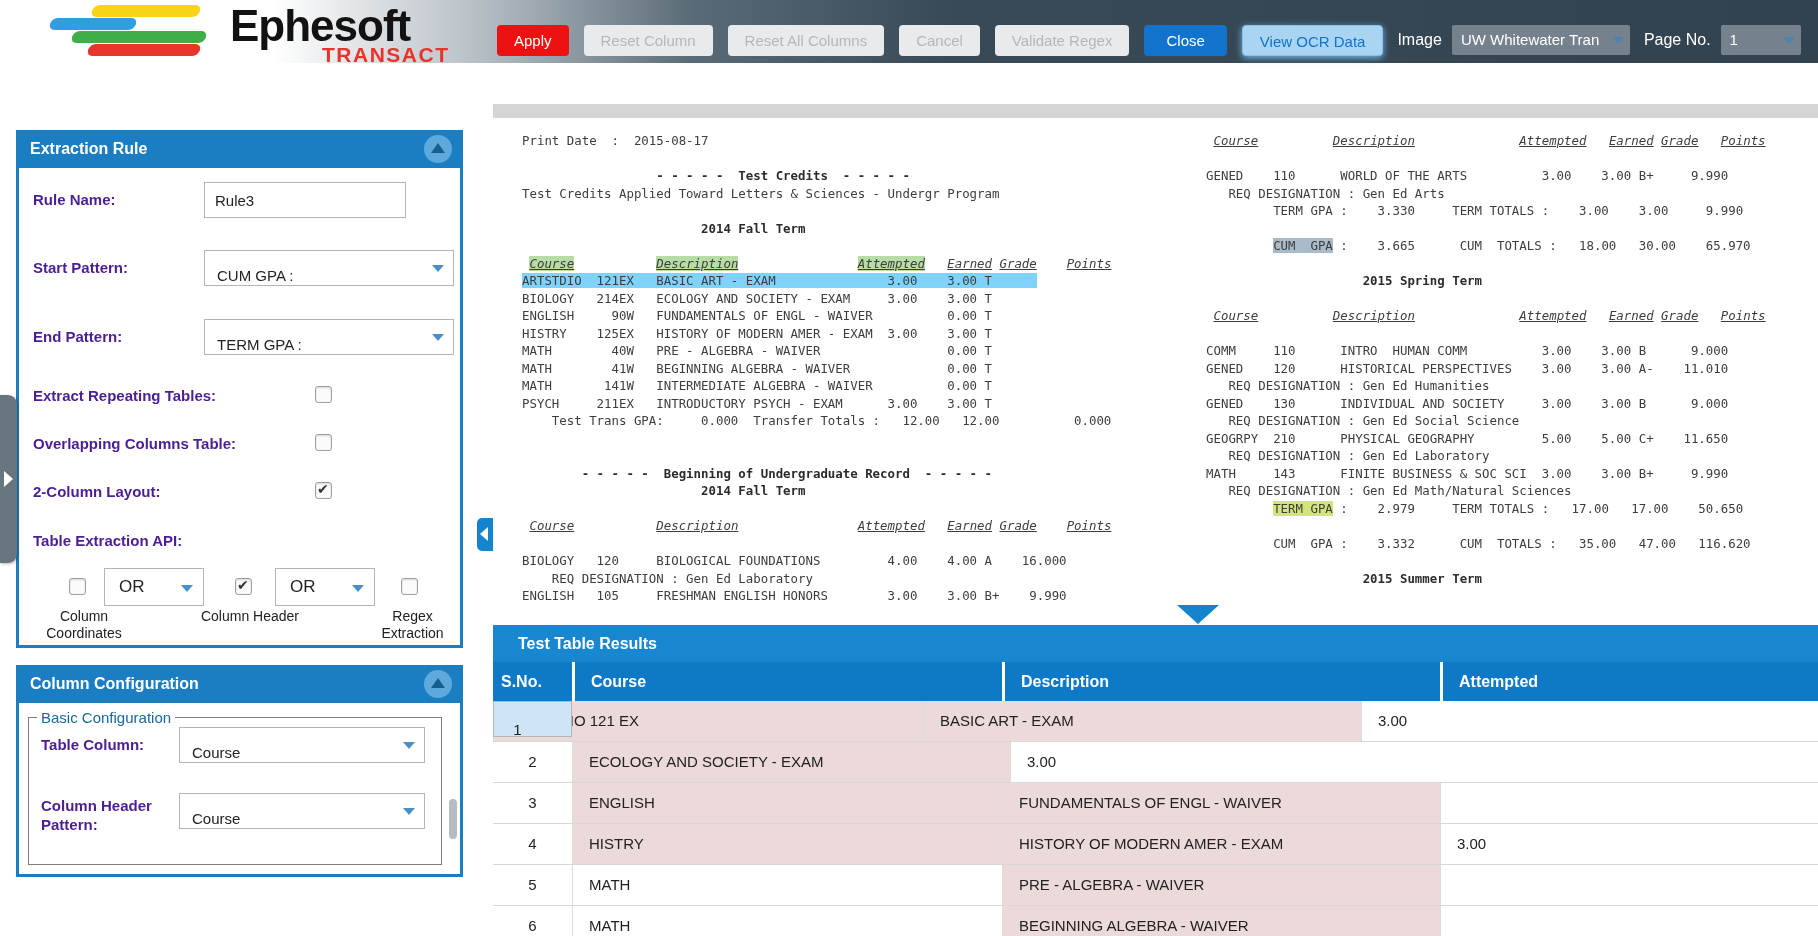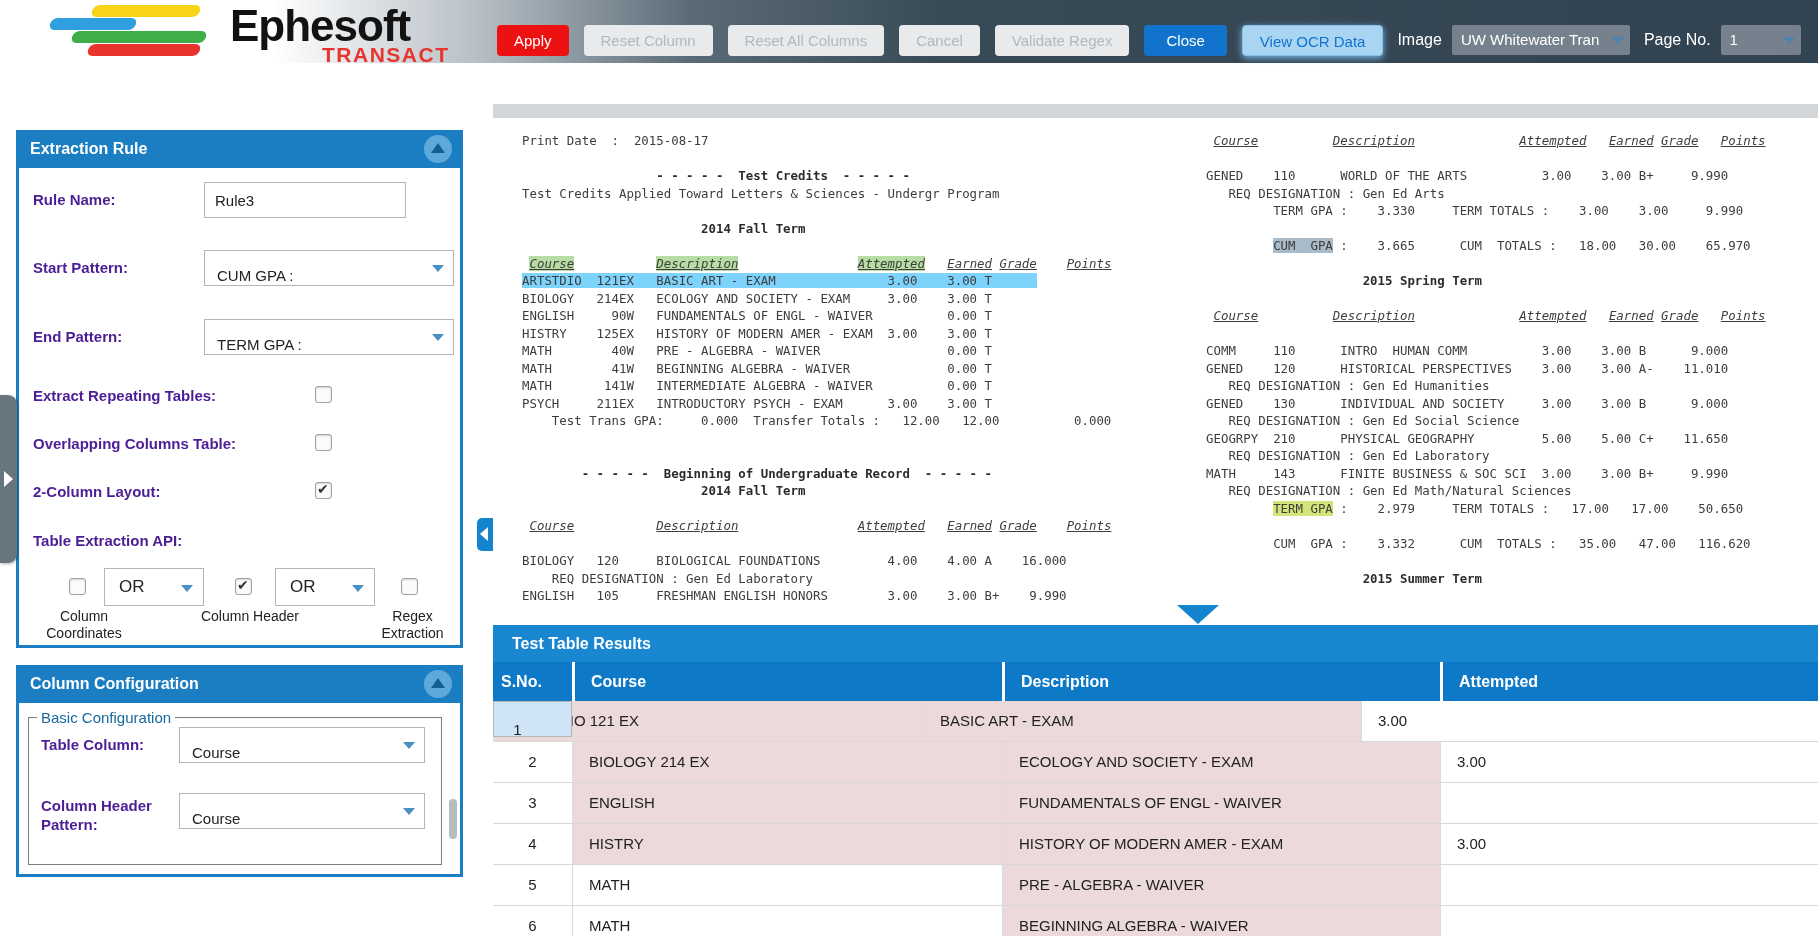--- a/index.html
+++ b/index.html
@@ -71,21 +71,21 @@
 .hl-green{background:#b7dca4}
 .hl-red{background:#7dd3fc}
 .hl-gray{background:#a9bac8}
 .hl-yg{background:#d3e57a}
 .doc-handle{position:absolute;left:477px;top:518px;width:16px;height:33px;background:#1584ce;border-radius:5px 0 0 5px}
 .doc-handle:after{content:"";position:absolute;left:3px;top:9px;border-top:7px solid transparent;border-bottom:7px solid transparent;border-right:8px solid #fff}
 .splitter{position:absolute;left:1177px;top:605px;width:0;height:0;border-left:21px solid transparent;border-right:21px solid transparent;border-top:19px solid #1584ce}
 
 
 .results{position:absolute;left:493px;top:625px;width:1325px;height:311px;background:#fff;overflow:hidden}
-.res-title{height:37px;background:#1987d0;color:#fff;font-weight:bold;font-size:16px;line-height:37px;padding-left:19px}
+.res-title{height:37px;background:#1987d0;color:#fff;font-weight:bold;font-size:16px;line-height:37px;padding-left:25px}
 .res-head{display:flex;height:39px;background:#0e79c6}
 .th{color:#fff;font-weight:bold;font-size:16px;line-height:39px;padding-left:16px}
 .th:first-child{padding-left:8px}
 .th+.th{border-left:3px solid #fff}
 .w0{width:79px}.w1{width:430px}.w2{width:438px}.w3{flex:1}
 .tr{display:flex;height:41px;border-bottom:1px solid #d8d8d8}
 .td{font-size:15px;line-height:40px;padding-left:16px;color:#222;background:#fff;overflow:hidden;white-space:nowrap}
 .td.sno{padding-left:0;text-align:center}
 .td+.td{border-left:1px solid #dcdcdc}
 .td.pink{background:#ecdada}
@@ -213,21 +213,20 @@
       </div>
     <div id="res-body">
         <div class="tr">
           <div class="td sno w0 sel">1</div>
           <div class="td w1 pink">ARTSTDIO 121 EX</div>
           <div class="td w2 pink">BASIC ART - EXAM</div>
           <div class="td w3">3.00</div>
         </div>
         <div class="tr">
           <div class="td sno w0">2</div>
-          <div class="td w1 pink">BIOLOGY 214 EX</div>
           <div class="td w2 pink">ECOLOGY AND SOCIETY - EXAM</div>
           <div class="td w3">3.00</div>
         </div>
         <div class="tr">
           <div class="td sno w0">3</div>
           <div class="td w1 pink">ENGLISH</div>
           <div class="td w2 pink">FUNDAMENTALS OF ENGL - WAIVER</div>
           <div class="td w3"></div>
         </div>
         <div class="tr">

